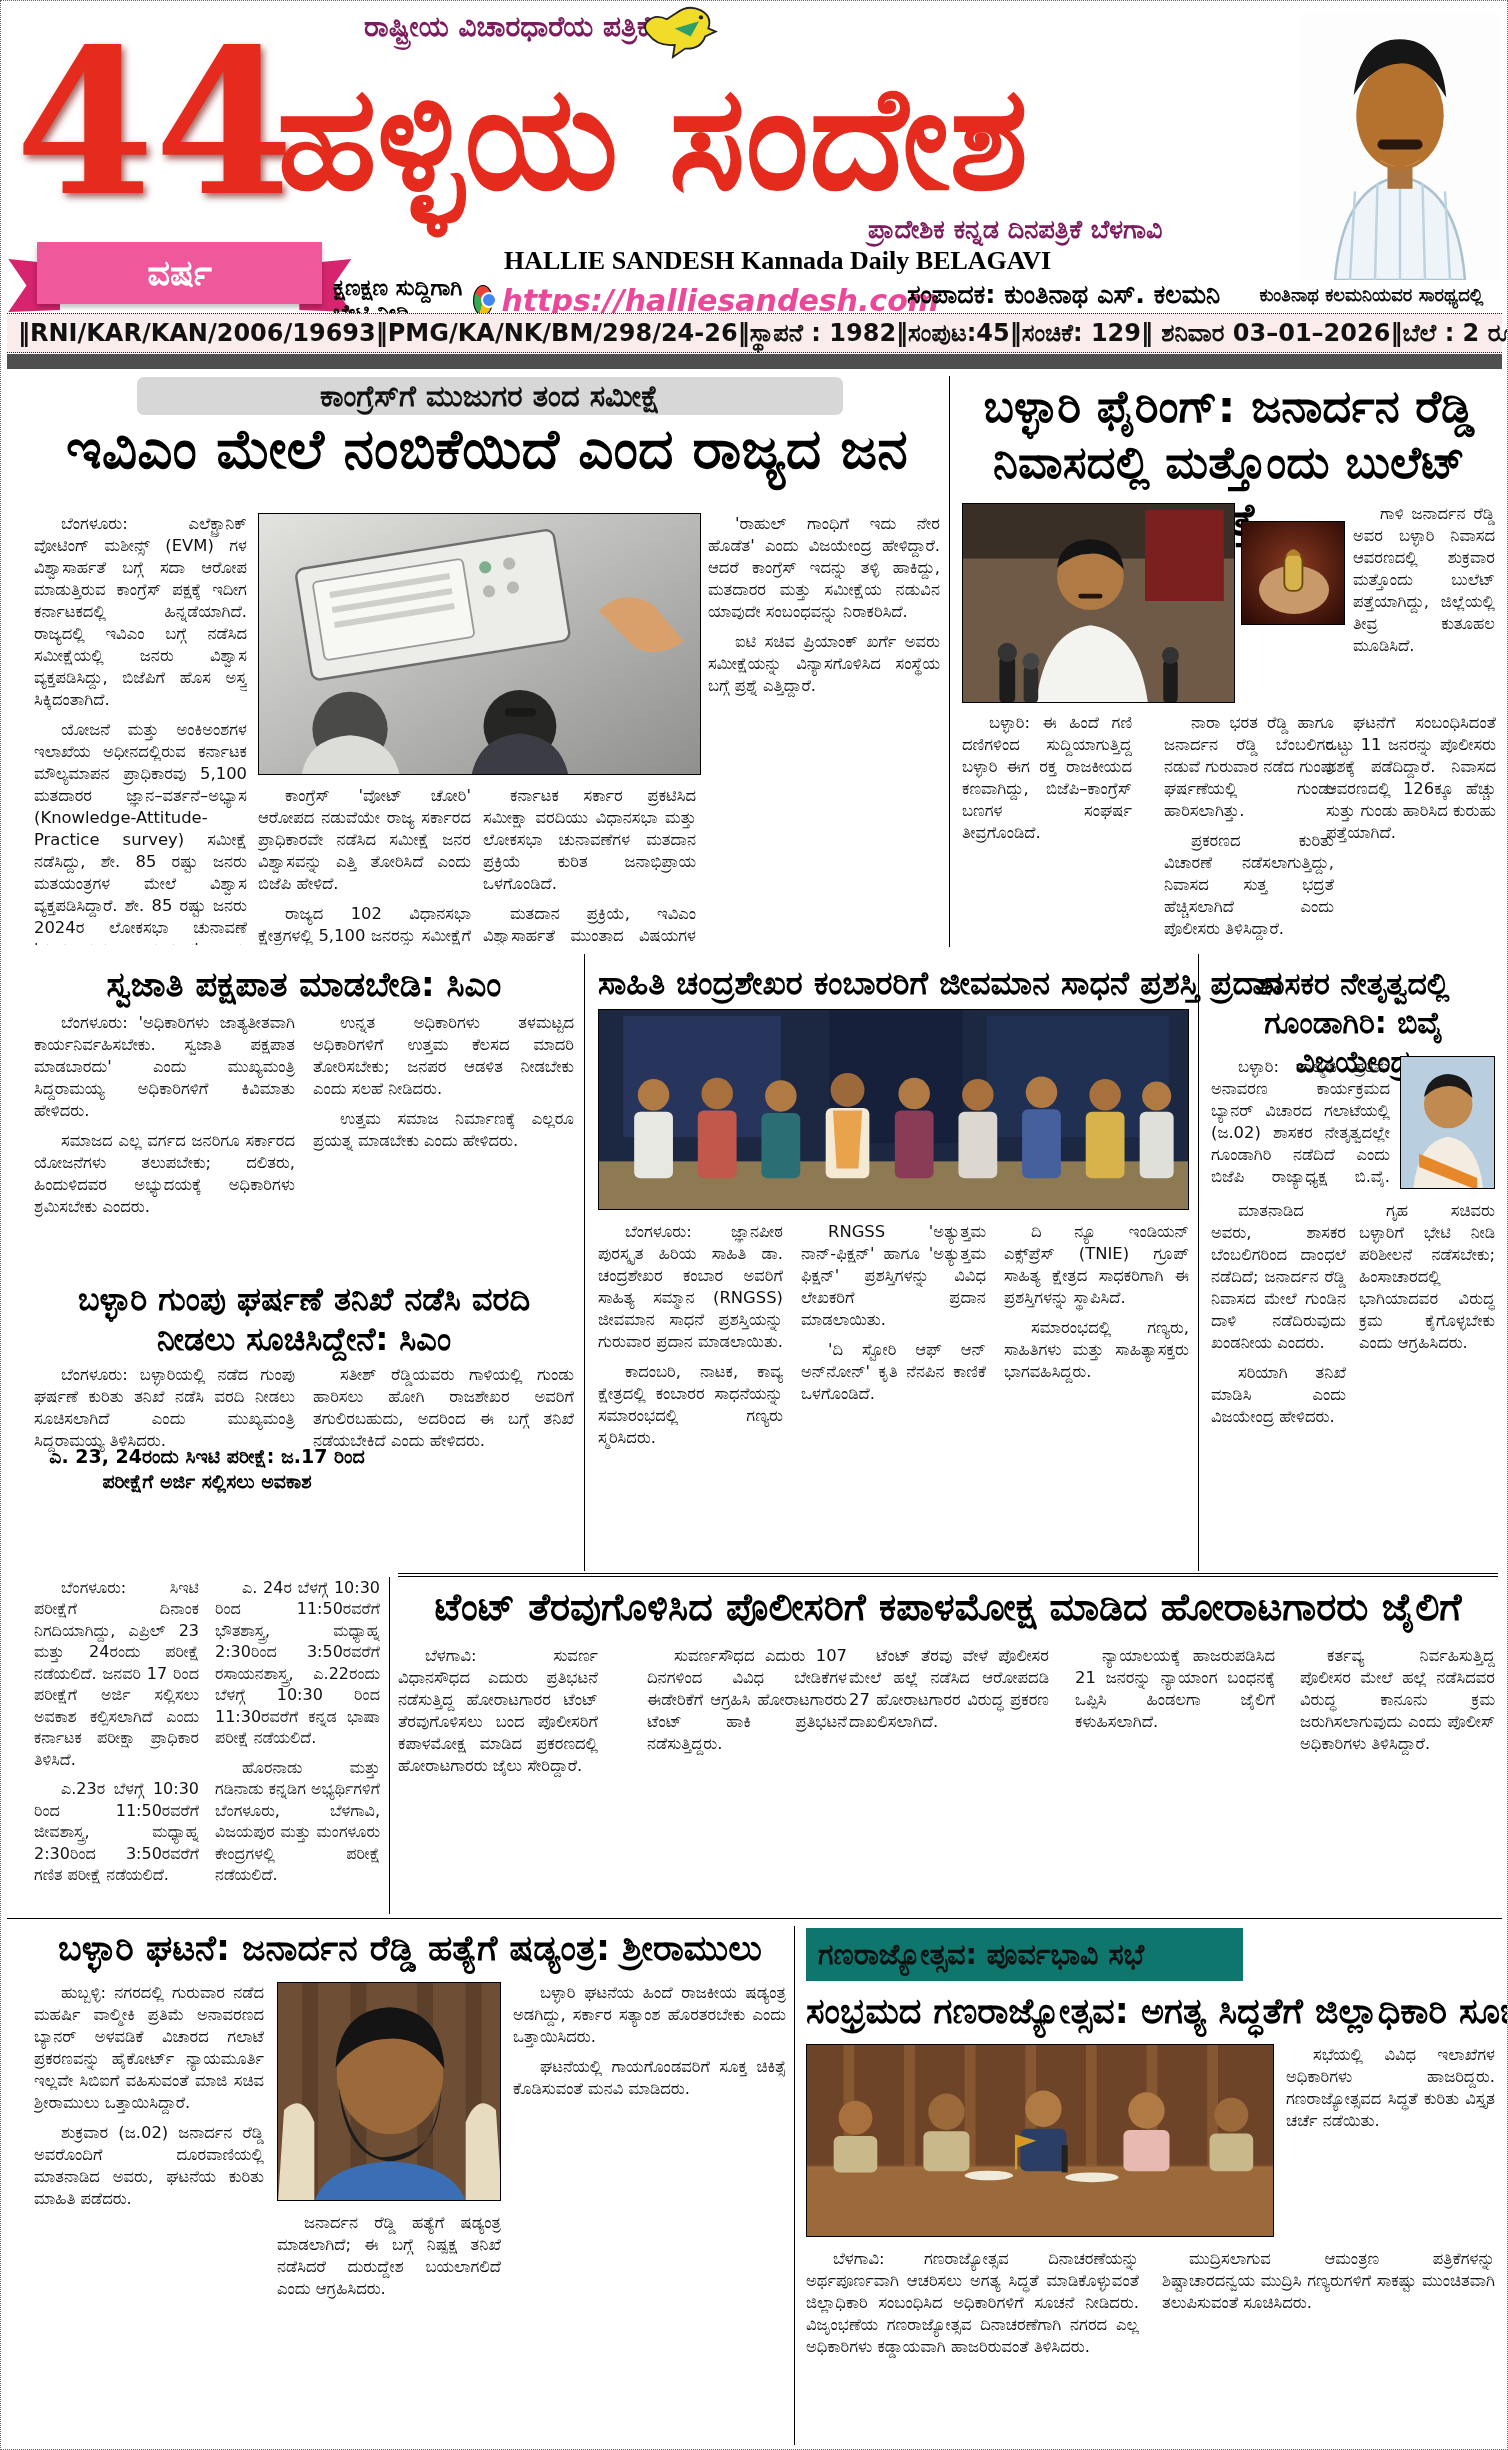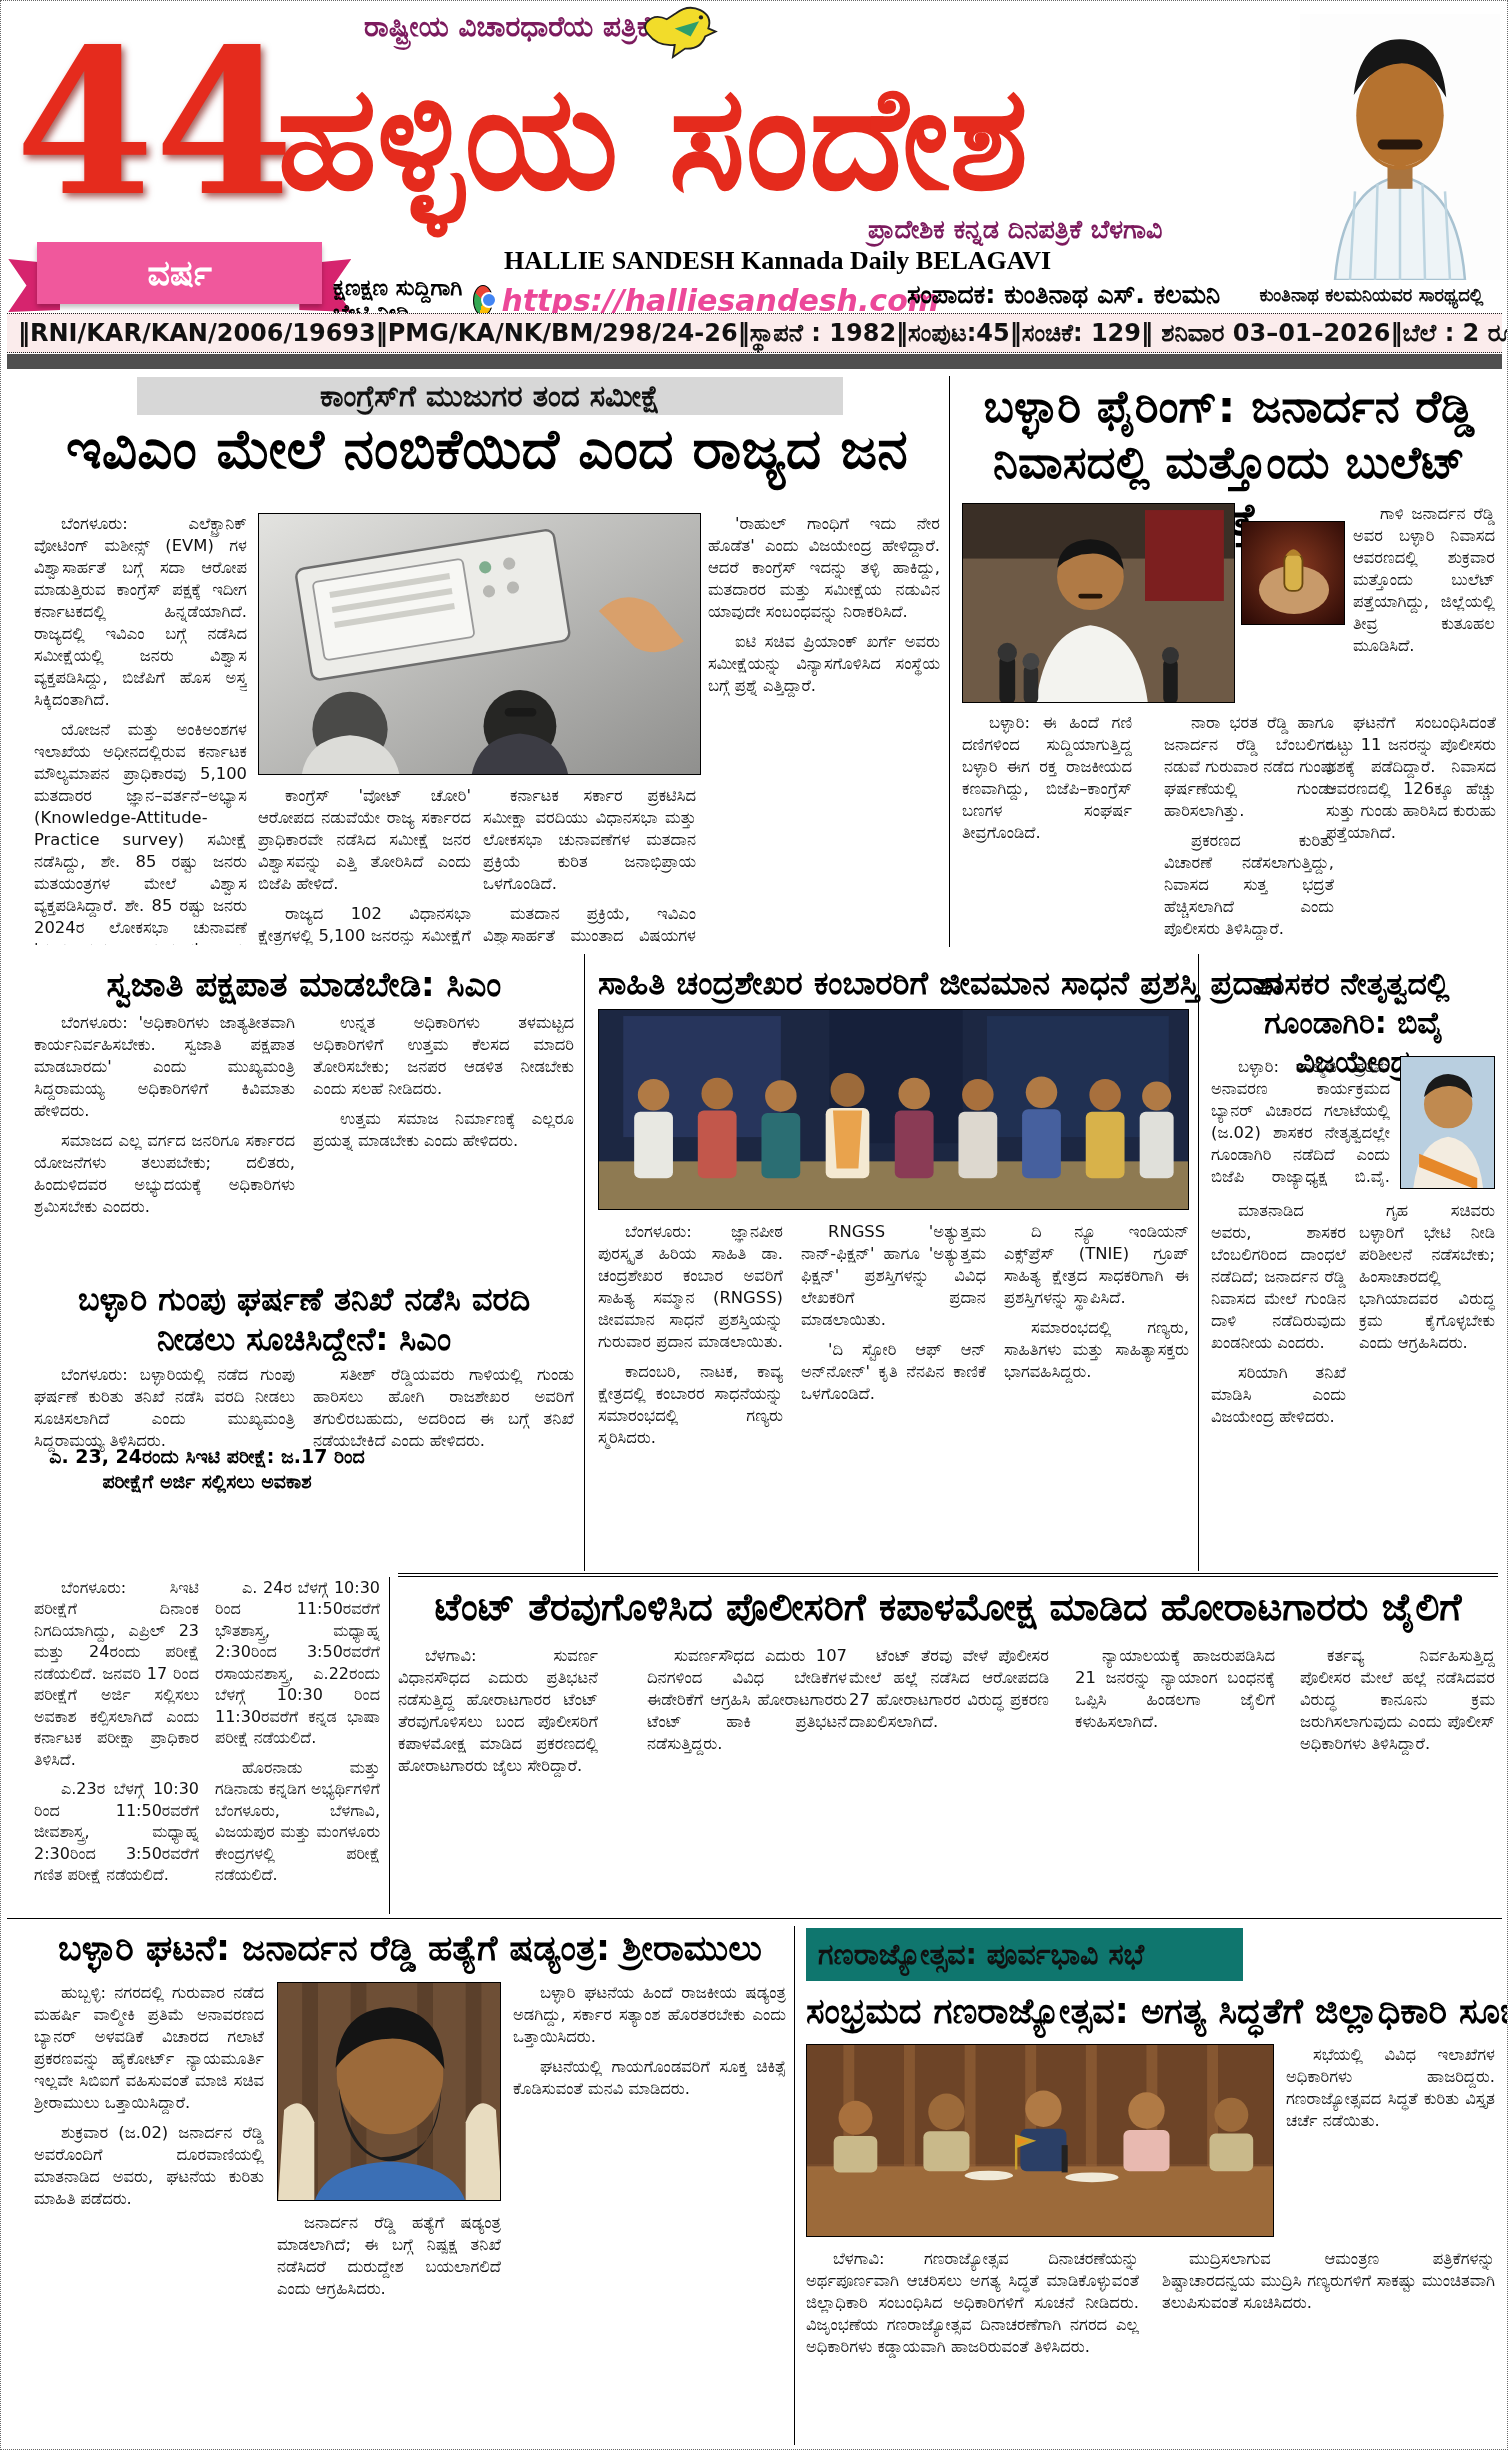--- a/index.html
+++ b/index.html
@@ -39,21 +39,21 @@
   .editor-photo{left:1299px;top:13.3px;width:200px;height:266px;background:#fdfdfd;overflow:hidden;}
   .editor-caption{left:1237px;top:283px;width:267px;font-size:18px;font-weight:700;text-align:center;}
 
   .infobar{left:6px;top:312px;width:1495px;height:40px;background:#fbecec;
            border-top:1.8px dotted #222;border-bottom:1.8px dotted #222;
            display:flex;align-items:center;justify-content:space-between;padding:0 11px;
            font-size:24px;font-weight:700;white-space:nowrap;}
   .darkbar{left:6px;top:353px;width:1495px;height:14.6px;background:#4f4f4f;}
 
   
-  .kicker{background:#d7d7d7;text-align:center;font-weight:700;}
+  .kicker{background:#d7d7d7;text-align:center;font-weight:700;border-radius:7px;}
   .headline{font-weight:700;text-align:center;color:#000;}
   .bodytext{font-size:16.4px;line-height:1.34;text-align:justify;overflow:hidden;}
   .bodytext p{margin:0 0 8.5px 0;text-indent:27px;}
   .photo{border:1.8px solid #000;overflow:hidden;background:#bbb;}
   .vrule{border-left:1.8px solid #000;width:0;}
   .hrule{border-top:1.8px solid #000;height:0;}
 
   
   .lead-kicker{left:136px;top:376px;width:706px;height:38px;font-size:29px;line-height:38px;}
   .lead-headline{left:33px;top:418px;width:906px;font-size:55px;line-height:1.1;white-space:nowrap;}

